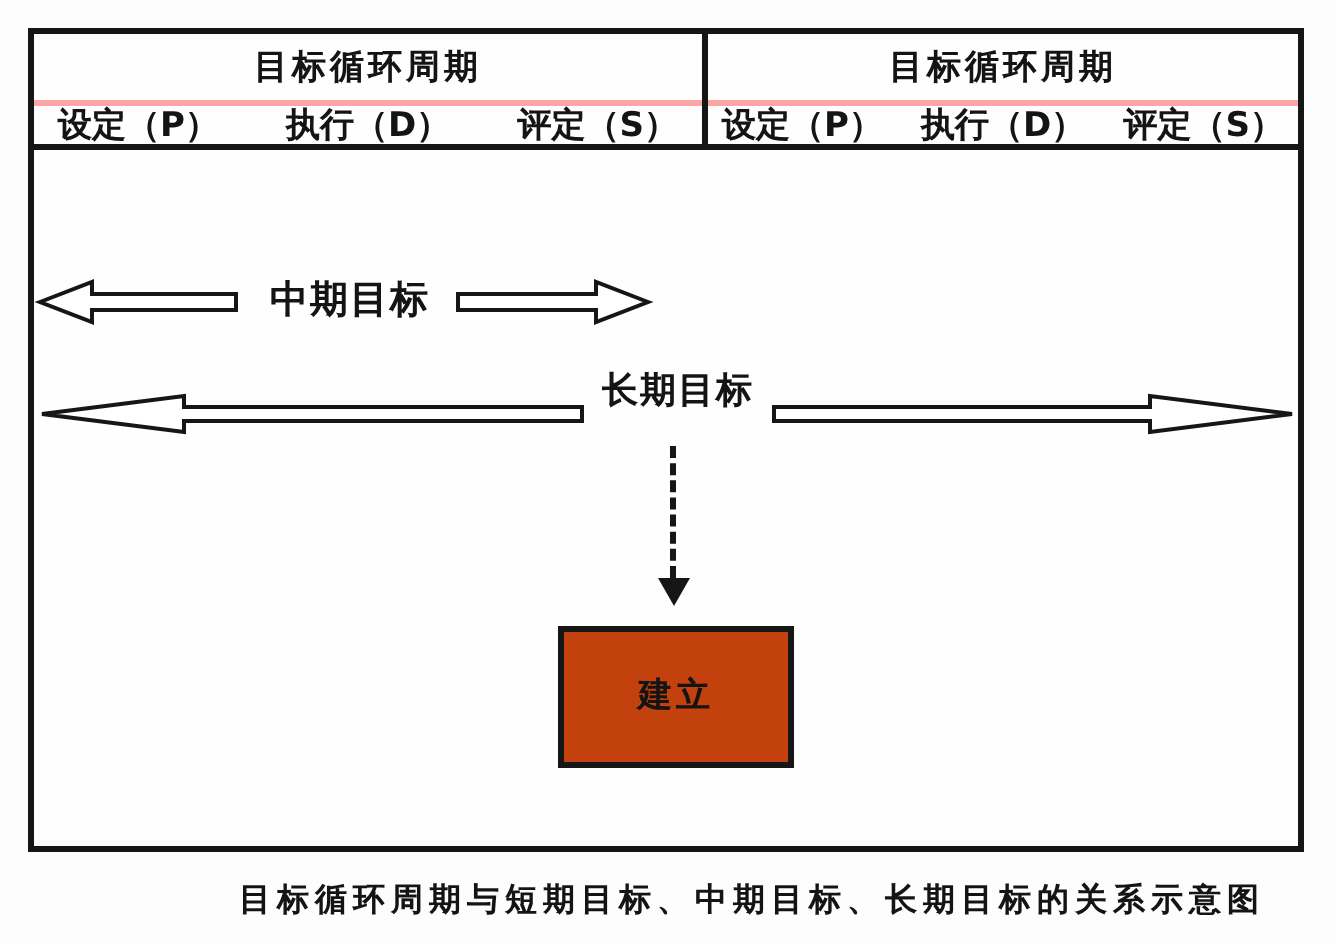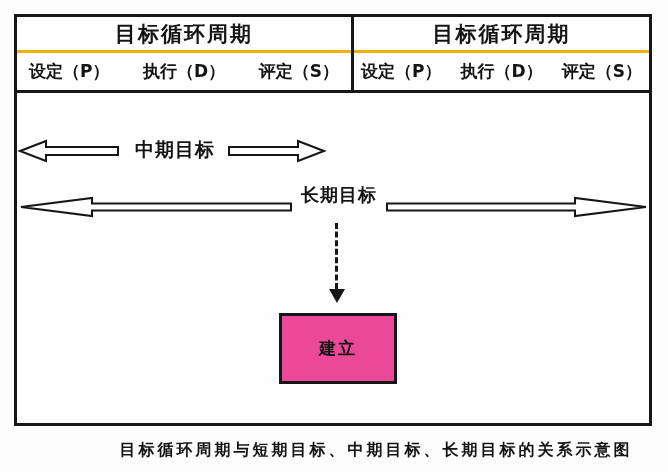--- a/index.html
+++ b/index.html
@@ -19,25 +19,25 @@
     background: #fefefe;
   }
 
   
   .cycle-table { display: flex; width: 100%; }
   .cycle-col { display: flex; flex-direction: column; }
   .cycle-col-left  { width: 337px; border-right: 3px solid #161616; }
   .cycle-col-right { flex: 1; }
   .cycle-header {
     height: 36px; display: flex; align-items: center; justify-content: center;
-    border-bottom: 3px solid #eab308;
-    font-size: 21px; font-weight: bold; letter-spacing: 2px;
+    border-bottom: 3px solid #fca5a5;
+    font-size: 17px; font-weight: bold; letter-spacing: 2px;
   }
   .cycle-phases {
-    height: 40px; display: flex; align-items: center; justify-content: space-between;
+    height: 22px; display: flex; align-items: center; justify-content: space-between;
     border-bottom: 3px solid #161616;
     font-size: 17px; font-weight: bold;
   }
   .cycle-col-left  .cycle-phases { padding: 0 12px; }
   .cycle-col-right .cycle-phases { padding: 0 7px; }
 
   
   .arrow-svg { position: absolute; display: block; }
   .arrow-svg polygon { fill: #ffffff; stroke: #161616; stroke-width: 2; }
 
@@ -62,21 +62,21 @@
     border-left: 8px solid transparent;
     border-right: 8px solid transparent;
     border-top: 14px solid #161616;
   }
 
   
   .mid-box {
     position: absolute; left: 262px; top: 296px;
     width: 118px; height: 71px;
     border: 3px solid #161616;
-    background: #ec4899;
+    background: #c2410c;
     display: flex; flex-direction: column; align-items: center; justify-content: center;
     font-size: 17px; font-weight: bold; line-height: 1.55; letter-spacing: 2px;
     text-align: center;
   }
 
   
   .caption {
     position: absolute; left: 84px; top: 440px; width: 584px;
     text-align: center;
     font-family: "DejaVu Serif", "Liberation Serif", serif;

